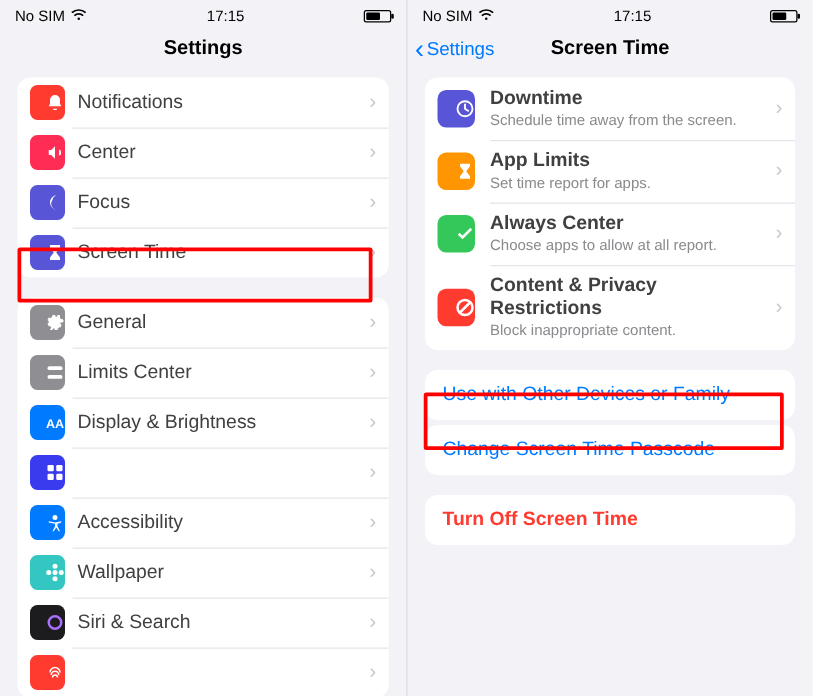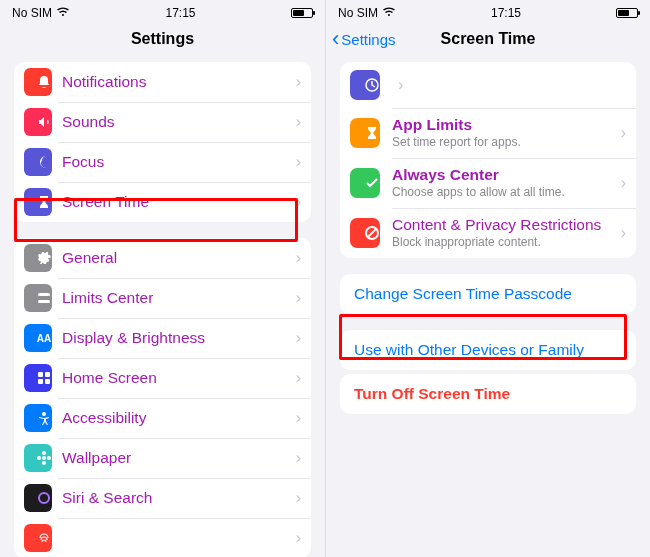--- a/index.html
+++ b/index.html
@@ -15,21 +15,21 @@
   .batt-fill { position: absolute; left: 1px; top: 1px; bottom: 1px; width: 11px; background: #000; border-radius: 1px; }
   .nav-bar { height: 34px; display: flex; align-items: center; justify-content: center; position: relative; padding: 0 8px; }
   .nav-title { font-size: 16px; font-weight: 600; color: #000; }
   .nav-back { position: absolute; left: 6px; top: 0; bottom: 0; display: flex; align-items: center; color: #007aff; font-size: 15px; gap: 2px; }
   .content { flex: 1; overflow: hidden; padding-top: 6px; }
   .group { margin: 0 14px 16px; background: #fff; border-radius: 10px; overflow: hidden; }
   .row { display: flex; align-items: center; min-height: 40px; padding: 5px 10px 5px 10px; position: relative; }
   .row + .row::before { content: ""; position: absolute; left: 44px; right: 0; top: 0; height: 1px; background: #e5e5ea; }
   .icon { width: 28px; height: 28px; border-radius: 6px; margin-right: 10px; display: flex; align-items: center; justify-content: flex-end; flex-shrink: 0; }
   .icon svg { width: 16px; height: 16px; fill: #fff; }
-  .label { font-size: 15.5px; color: #a21caf; }
+  .label { font-size: 15.5px; color: #404040; }
   .sub { font-size: 12px; color: #8a8a8e; line-height: 1.25; margin-top: 1px; }
   .textcol { flex: 1; display: flex; flex-direction: column; min-width: 0; }
   .chev { color: #c7c7cc; font-size: 16px; margin-left: 6px; }
   .highlight { position: absolute; border: 3px solid #ff0000; pointer-events: none; border-radius: 2px; }
   .footer-note { font-size: 11.5px; color: #8a8a8e; padding: 4px 26px 12px; line-height: 1.35; }
   .link-blue .label { color: #007aff; }
   .link-red .label { color: #ff3b30; }
   .icon-lg { width: 30px; height: 30px; border-radius: 7px; margin-right: 12px; }
   .row-lg { padding: 8px 10px; }
   .row-lg + .row-lg::before { left: 52px; }
@@ -72,21 +72,21 @@
           <span class="label">Notifications</span>
           <span style="flex:1"></span>
             <span class="chev">›</span>
         </div>
         <div class="row">
           <span class="icon" style="background:#ff2d55">
             <svg viewBox="0 0 16 16">
                 <path d="M3 6v4h2l3 3V3L5 6H3zm8 .5a3 3 0 010 3l1 1a4.5 4.5 0 000-5z"></path>
               </svg>
           </span>
-          <span class="label">Sounds</span>
+          <span class="label">Center</span>
           <span style="flex:1"></span>
             <span class="chev">›</span>
         </div>
         <div class="row">
           <span class="icon" style="background:#5856d6">
             <svg viewBox="0 0 16 16">
                 <path d="M10 2a6 6 0 100 12 5 5 0 01-4-8 5 5 0 014-4z"></path>
               </svg>
           </span>
           <span class="label">Focus</span>
@@ -139,21 +139,20 @@
         </div>
         <div class="row">
           <span class="icon" style="background:#3a3aee">
             <svg viewBox="0 0 16 16">
                 <rect x="2" y="2" width="5" height="5" rx="1"></rect>
                 <rect x="9" y="2" width="5" height="5" rx="1"></rect>
                 <rect x="2" y="9" width="5" height="5" rx="1"></rect>
                 <rect x="9" y="9" width="5" height="5" rx="1"></rect>
               </svg>
           </span>
-          <span class="label">Home Screen</span>
           <span style="flex:1"></span>
             <span class="chev">›</span>
         </div>
         <div class="row">
           <span class="icon" style="background:#007aff">
             <svg viewBox="0 0 16 16">
                 <circle cx="8" cy="4" r="2"></circle>
                 <path d="M3 7l5 1 5-1v1l-3 1v2l2 4h-1l-2-3-2 3H6l2-4V9L3 8z"></path>
               </svg>
           </span>
@@ -228,20 +227,24 @@
 
     <div class="content">
       <div class="group">
         <div class="row row-lg">
           <span class="icon icon-lg" style="background:#5856d6">
             <svg viewBox="0 0 16 16">
                 <circle cx="8" cy="8" r="6" fill="none" stroke="#fff" stroke-width="1.5"></circle>
                 <path d="M8 4v4l3 2" fill="none" stroke="#fff" stroke-width="1.5"></path>
               </svg>
           </span>
+          <div class="textcol">
+            <span class="label" style="font-weight:600">Downtime</span>
+            <span class="sub">Schedule time away from the screen.</span>
+          </div>
           <span class="chev">›</span>
         </div>
         <div class="row row-lg">
           <span class="icon icon-lg" style="background:#ff9500">
             <svg viewBox="0 0 16 16">
                 <path d="M4 2h8v2l-3 4 3 4v2H4v-2l3-4-3-4V2z"></path>
               </svg>
           </span>
           <div class="textcol">
             <span class="label" style="font-weight:600">App Limits</span>
@@ -250,52 +253,52 @@
           <span class="chev">›</span>
         </div>
         <div class="row row-lg">
           <span class="icon icon-lg" style="background:#34c759">
             <svg viewBox="0 0 16 16">
                 <path d="M3 8l3 3 7-7" fill="none" stroke="#fff" stroke-width="2"></path>
               </svg>
           </span>
           <div class="textcol">
             <span class="label" style="font-weight:600">Always Center</span>
-            <span class="sub">Choose apps to allow at all time.</span>
+            <span class="sub">Choose apps to allow at all report.</span>
           </div>
           <span class="chev">›</span>
         </div>
         <div class="row row-lg">
           <span class="icon icon-lg" style="background:#ff3b30">
             <svg viewBox="0 0 16 16">
                 <circle cx="8" cy="8" r="6" fill="none" stroke="#fff" stroke-width="2"></circle>
                 <path d="M4 12L12 4" stroke="#fff" stroke-width="2"></path>
               </svg>
           </span>
           <div class="textcol">
-            <span class="label" style="font-weight:400">Content &amp; Privacy Restrictions</span>
+            <span class="label" style="font-weight:700">Content &amp; Privacy Restrictions</span>
             <span class="sub">Block inappropriate content.</span>
           </div>
           <span class="chev">›</span>
         </div>
       </div>
 
-      <div class="group">
-        <div class="row noicon link-blue" style="padding-left:14px">
-          <span class="label" style="font-weight:500">Change Screen Time Passcode</span>
-        </div>
-      </div>
-
       <div class="group" style="margin-bottom:4px">
         <div class="row noicon link-blue" style="padding-left:14px">
           <span class="label" style="font-weight:500">Use with Other Devices or Family</span>
         </div>
       </div>
 
       <div class="group">
+        <div class="row noicon link-blue" style="padding-left:14px">
+          <span class="label" style="font-weight:500">Change Screen Time Passcode</span>
+        </div>
+      </div>
+
+      <div class="group">
         <div class="row noicon link-red" style="padding-left:14px">
           <span class="label" style="font-weight:700">Turn Off Screen Time</span>
         </div>
       </div>
     </div>
 
     <div class="highlight" style="left:13px; top:314px; width:288px; height:46px;"></div>
   </div>
 
 </div>

